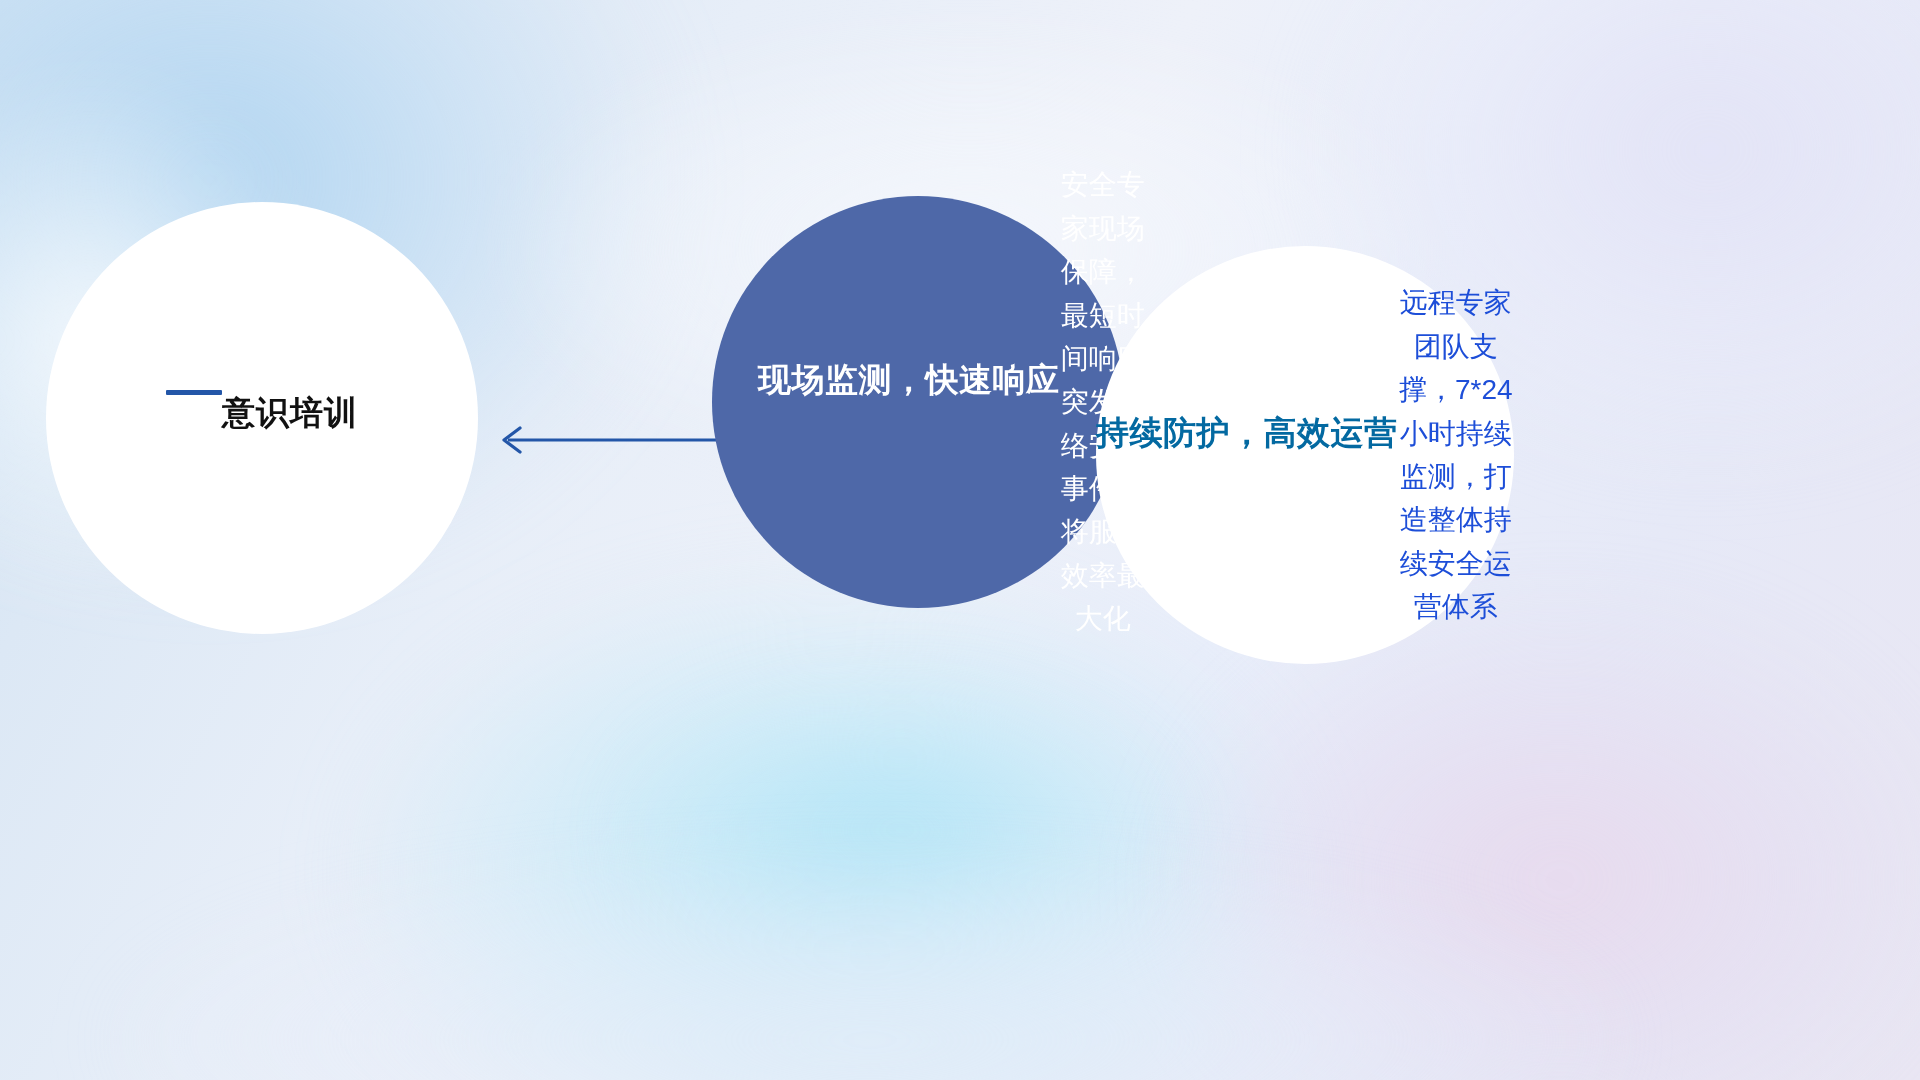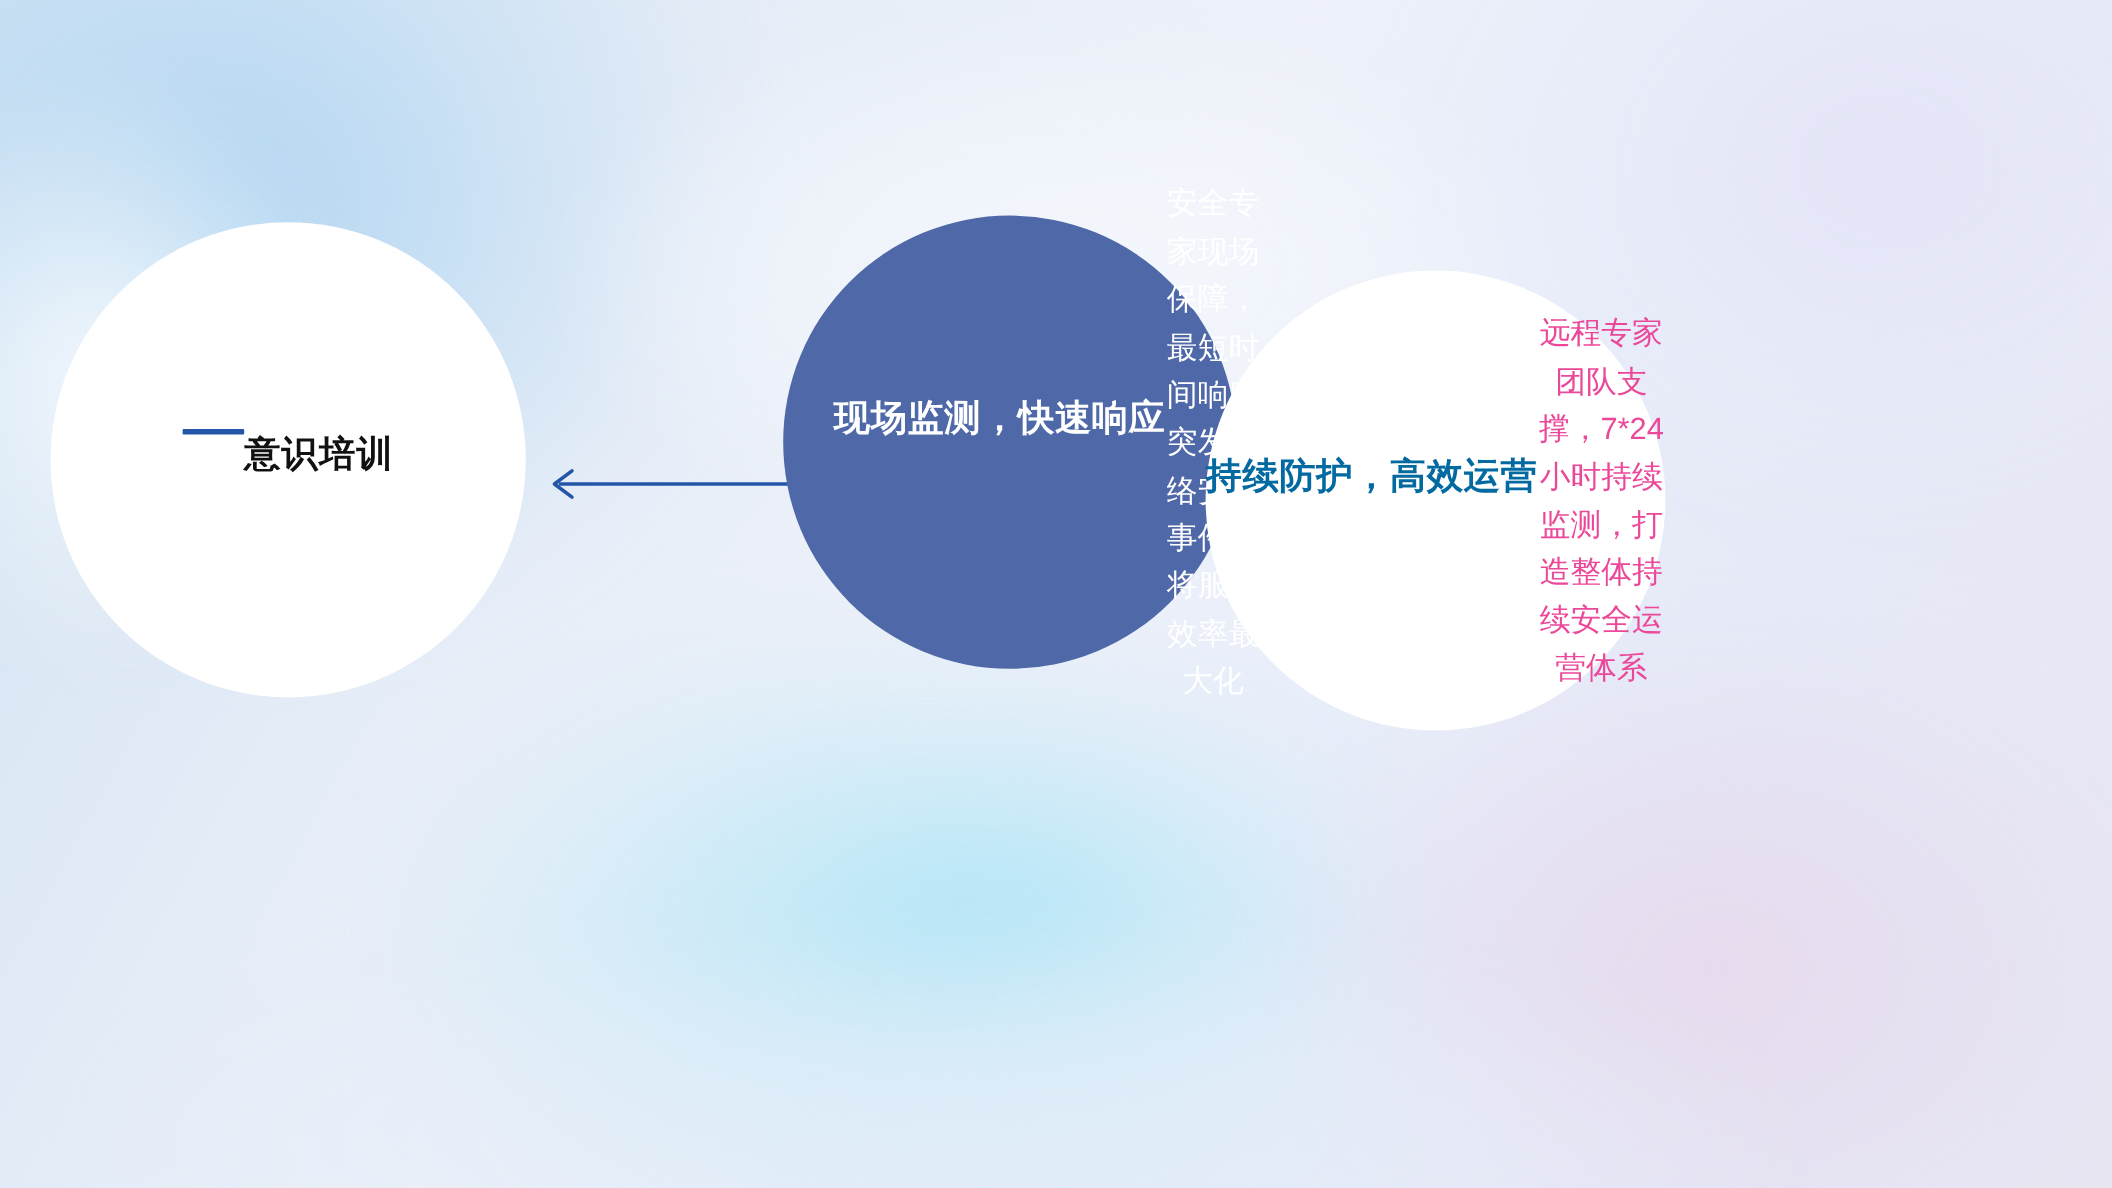--- a/index.html
+++ b/index.html
@@ -176,21 +176,21 @@
     font-size: 33px;
     font-weight: bold;
     color: #0369a1;
     letter-spacing: 0.5px;
     line-height: 1.2;
     margin-bottom: 44px;
     white-space: nowrap;
   }
   #right-body {
     font-size: 28px;
-    color: #ec4899;
+    color: #1d4ed8;
     line-height: 1.55;
     width: 346px;
   }
 
   
   #arrow-connector {
     position: absolute;
     left: 486px;
     top: 408px;
     width: 268px;

